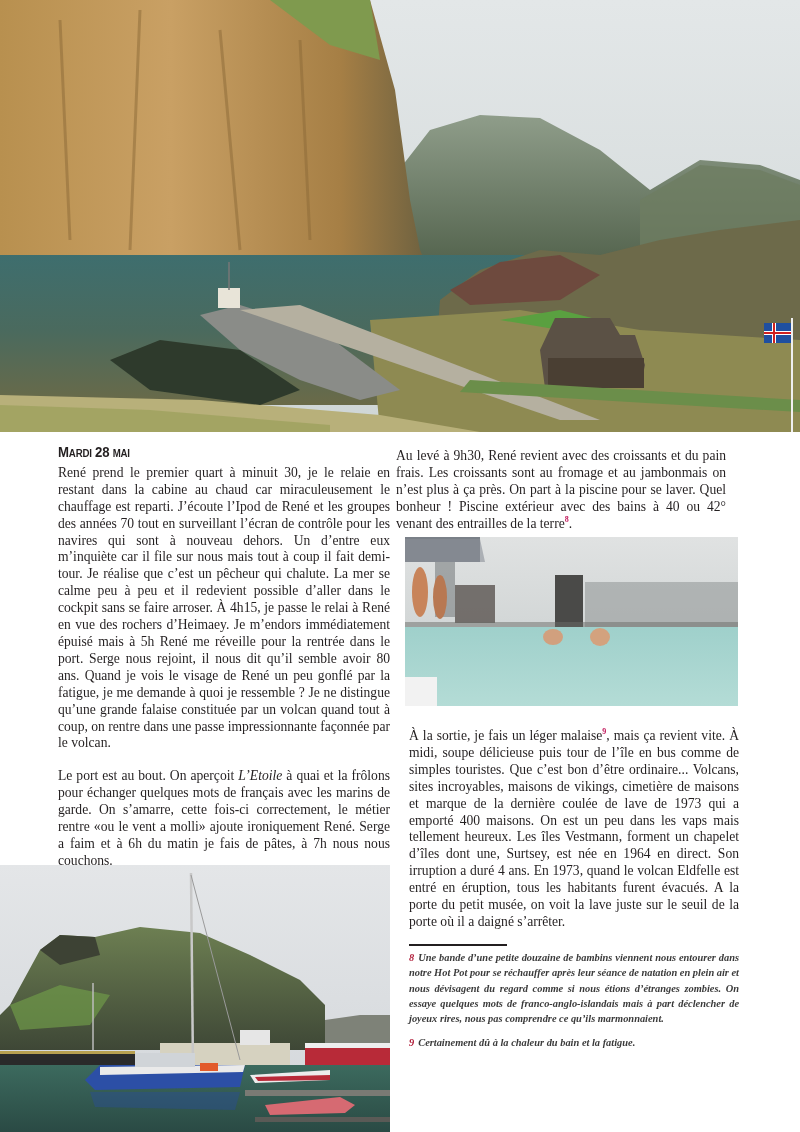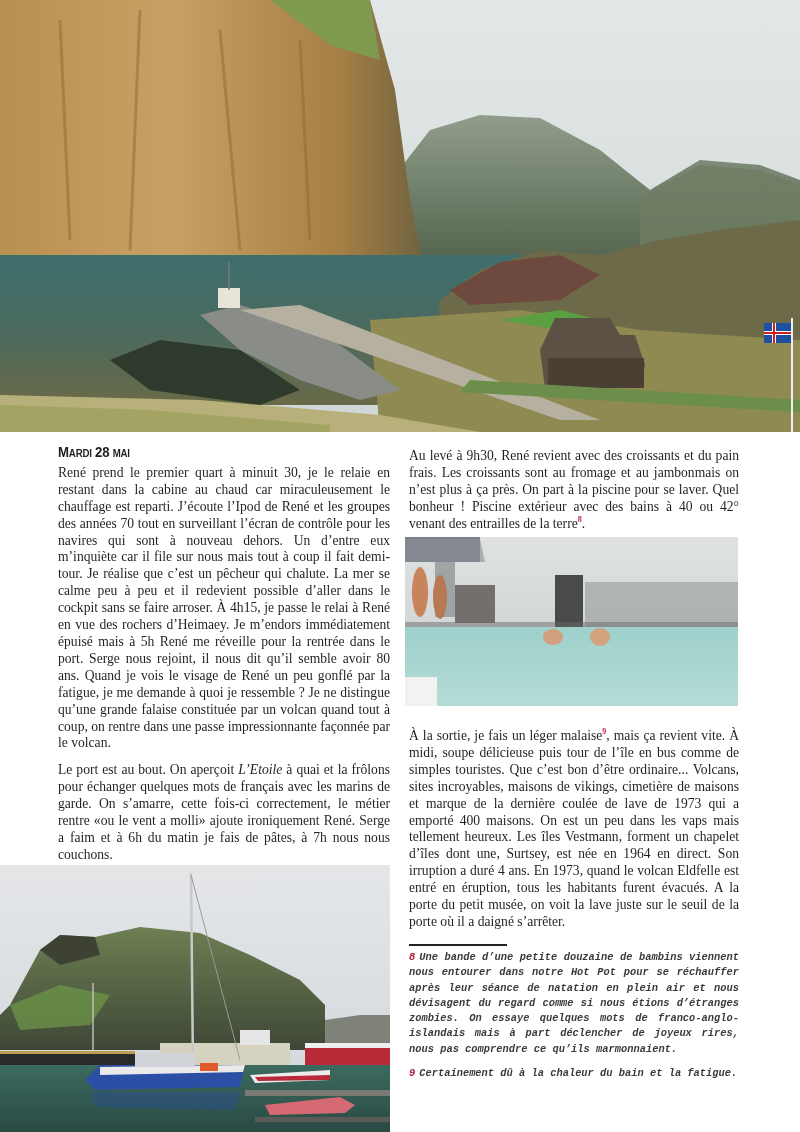--- a/index.html
+++ b/index.html
@@ -5,34 +5,34 @@
   html, body { margin: 0; padding: 0; }
   body { width: 800px; height: 1132px; position: relative; background: #ffffff; overflow: hidden; font-family: "Liberation Serif", serif; color: #231f20; }
   .photo { position: absolute; overflow: hidden; }
   .photo svg { display: block; width: 100%; height: 100%; }
   #photo-top { left: 0; top: 0; width: 800px; height: 432px; }
   #photo-pool { left: 405px; top: 537px; width: 333px; height: 169px; }
   #photo-harbor { left: 0; top: 865px; width: 390px; height: 267px; }
 
   .col { position: absolute; font-size: 13.6px; line-height: 16.9px; text-align: justify; hyphens: manual; }
   #col-left { left: 58px; top: 444px; width: 332px; }
-  #col-right-top { left: 409px; top: 448px; width: 330px; }
+  #col-right-top { left: 396px; top: 448px; width: 330px; }
   #col-right-mid { left: 409px; top: 728px; width: 330px; }
 
   .day-heading { font-family: "Liberation Sans", sans-serif; font-weight: bold; font-size: 14px; letter-spacing: -0.2px; margin: 0 0 3px 0; transform: scaleX(0.88); transform-origin: left; white-space: nowrap; }
   .day-heading .big { font-size: 15px; }
   .day-heading .small { font-size: 11px; }
   p { margin: 0; }
-  p + p { margin-top: 10px; }
+  p + p { margin-top: 16px; }
   .para { text-align-last: left; }
   em.ship { font-style: italic; }
   sup.fn { color: #c2185b; font-size: 8px; vertical-align: super; line-height: 0; font-weight: bold; }
 
   #footnote-rule { position: absolute; left: 409px; top: 944px; width: 98px; height: 2px; background: #231f20; }
-  #footnotes { position: absolute; left: 409px; top: 950px; width: 330px; font-family: Liberation Mono, monospace; font-style: italic; font-weight: bold; font-size: 10.4px; line-height: 15.3px; color: #3b3b3b; text-align: justify; }
+  #footnotes { position: absolute; left: 409px; top: 950px; width: 330px; font-family: Liberation Serif, serif; font-style: italic; font-weight: bold; font-size: 10.4px; line-height: 15.3px; color: #3b3b3b; text-align: justify; }
   #footnotes .fn-item + .fn-item { margin-top: 9px; }
   .fn-num { color: #b01e3a; font-style: italic; margin-right: 4px; }
 </style>
 </head>
 <body>
 
 <div class="photo" id="photo-top">
   <svg viewBox="0 0 800 432" preserveAspectRatio="none">
     <defs>
       <linearGradient id="skyTop" x1="0" y1="0" x2="0" y2="1">

